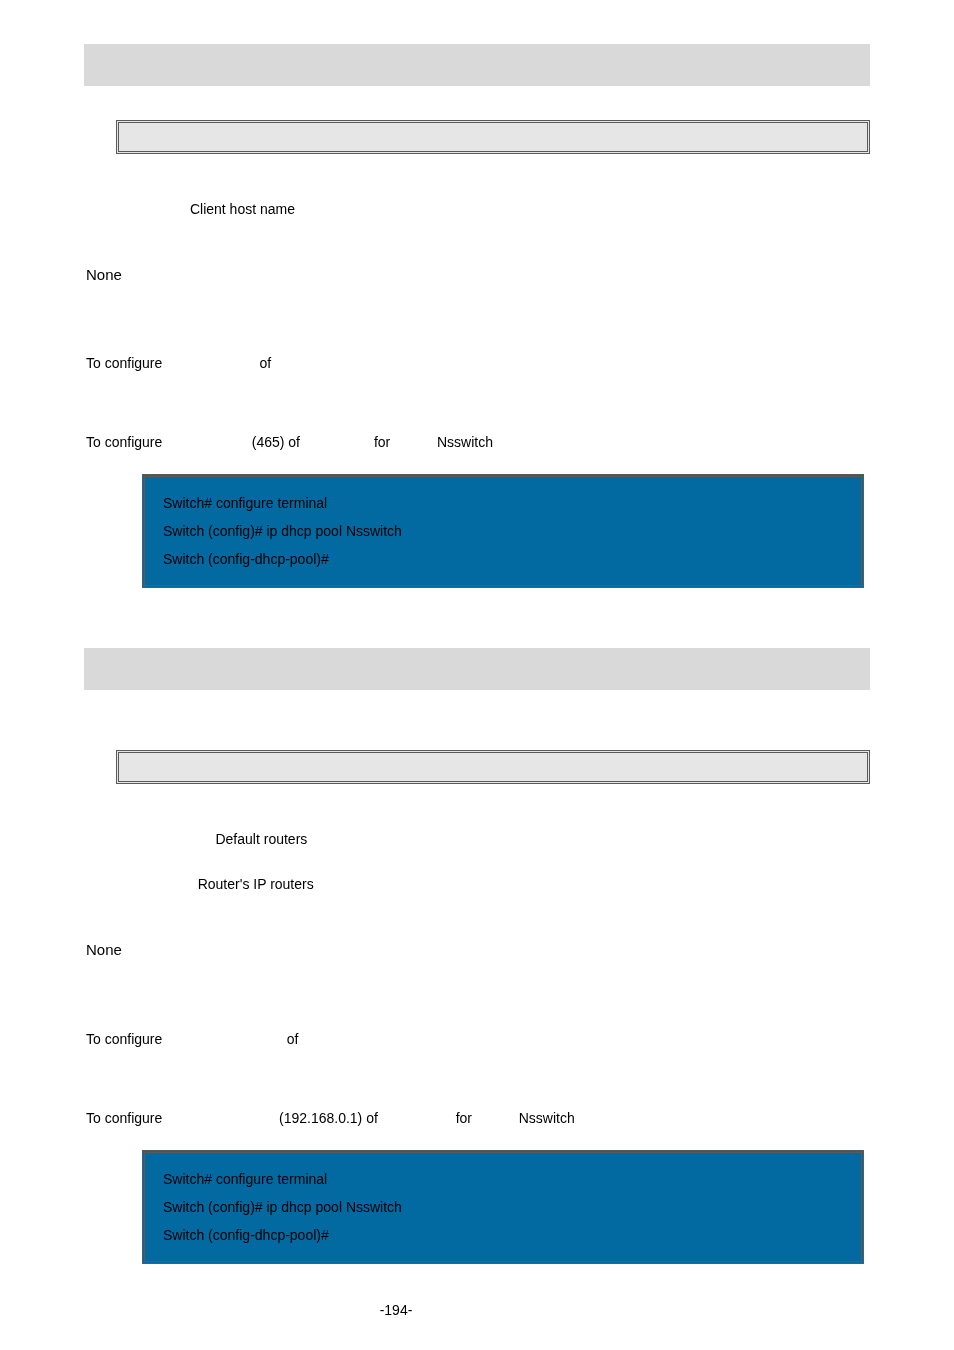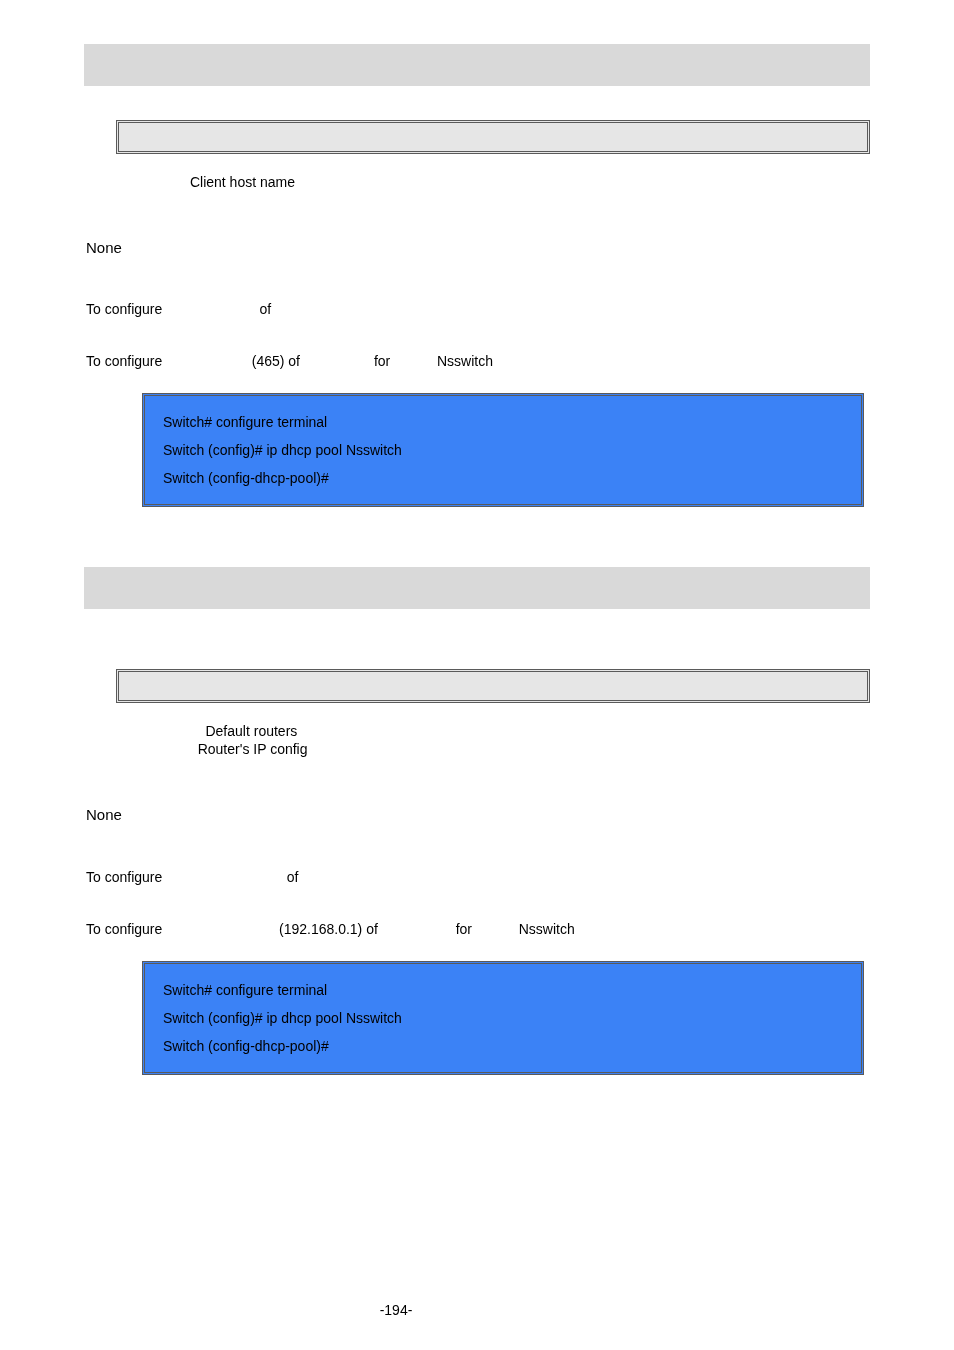--- a/index.html
+++ b/index.html
@@ -24,28 +24,28 @@
   .line { font-size: 15px; line-height: 1.55; margin-left: 32px; margin-bottom: 6px; }
 
   .gap-sm { height: 24px; }
   .gap-md { height: 36px; }
   .gap-lg { height: 46px; }
 
   .code-block {
     margin-left: 58px;
     margin-right: 6px;
     border: 3px double #5a5a5a;
-    background: #3b82f6;
+    background: #0369a1;
     padding: 12px 18px;
     font-size: 14px;
     line-height: 2.0;
   }
 
   .row { display: flex; flex-direction: row; align-items: baseline; gap: 0; font-size: 14px; margin-left: 0; }
-  .row span { white-space: pre; }
+  .row span { white-space: pre; margin-top: 27px; }
 
   .footer {
     position: absolute;
     bottom: 32px;
     left: 0;
     width: 792px;
     text-align: center;
     font-size: 14px;
   }
 </style>
@@ -94,27 +94,27 @@
 </div>
 
 <div style="height:60px;"></div>
 
 <div class="header-block"></div>
 
 <div style="height:26px;"></div>
 
 <div class="syntax-box"></div>
 
-<div class="row" style="margin-left:32px;">
+<div class="row" style="margin-left:32px;gap:10px;">
   <span>                       </span>
   <span>Default routers</span>
 </div>
 <div class="row" style="margin-left:32px; margin-top:2px;">
   <span>                     </span>
-  <span>Router's IP config</span>
+  <span>Router's IP routers</span>
 </div>
 
 <div class="gap-lg"></div>
 
 <div class="line" style="margin-left:2px;">None</div>
 
 <div class="gap-md"></div>
 
 <div class="row" style="margin-left:2px;">
   <span>To configure </span>

